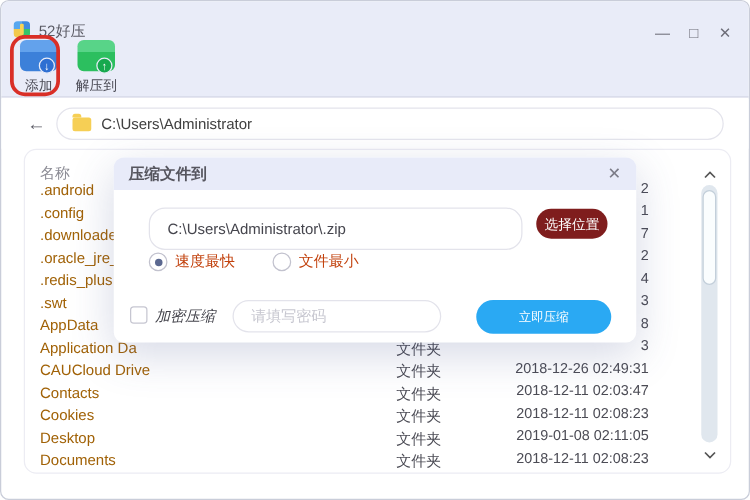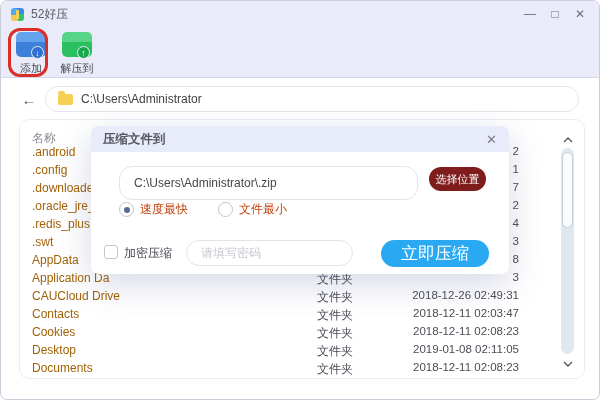--- a/index.html
+++ b/index.html
@@ -2,21 +2,21 @@
 <html><head>
 <meta charset="utf-8">
 <style>
   * { margin:0; padding:0; box-sizing:border-box; }
   html,body { width:600px; height:400px; }
   body { font-family:"Liberation Sans","DejaVu Sans",sans-serif; background:#fff; overflow:hidden; position:relative; }
   .window { position:absolute; inset:0; border:1px solid #c9cdd9; border-radius:7px; overflow:hidden; background:#fff; }
 
   
   .chrome { position:absolute; left:0; top:0; right:0; height:77px; background:#e9ecf8; border-bottom:1px solid #d5d8e6; }
-  .titlebar { position:absolute; left:0; top:0; right:0; height:26px; display:flex; align-items:center; padding:0 10px; }
+  .titlebar { position:absolute; left:0; top:0; right:0; height:26px; display:flex; align-items:flex-start; padding:16px 10px; }
   .app-icon { width:13px; height:13px; border-radius:3px; background:conic-gradient(#3f8be0 0 25%, #35c46b 25% 50%, #f2c94c 50% 75%, #57a7ef 75%); position:relative; }
   .app-icon::after { content:""; position:absolute; left:5px; top:2px; width:3px; height:9px; background:#f7d354; border-radius:1px; }
   .win-title { font-size:12px; color:#5a5a64; margin-left:7px; }
   .win-controls { margin-left:auto; display:flex; gap:7px; }
   .win-btn { width:18px; height:18px; font-size:12px; color:#6d6d78; display:flex; align-items:center; justify-content:center; cursor:default; }
 
   .toolbar { position:absolute; left:0; top:27px; height:50px; display:flex; align-items:flex-start; padding-left:12px; gap:10px; }
   .tool-btn { display:flex; flex-direction:column; align-items:center; width:36px; padding-top:4px; }
   .arc-icon { width:30px; height:25px; border-radius:5px; position:relative; }
   .arc-icon.blue { background:linear-gradient(180deg,#63a2ec 0 40%,#3c80d9 40%); }
@@ -54,25 +54,25 @@
   .dlg-head { position:absolute; left:0; top:0; right:0; height:26px; background:#e8ebf9; border-radius:8px 8px 0 0; display:flex; align-items:center; padding:0 12px;font-weight:bold; }
   .dlg-title { font-size:12.5px; color:#56565f; }
   .dlg-close { margin-left:auto; font-size:13px; color:#7c7c88; }
   .path-input { position:absolute; left:28px; top:40px; width:299px; height:26px; border:1px solid #e3e3eb; border-radius:13px; padding:16px 14px; font-size:12px; color:#45454d; outline:none; font-family:inherit; }
   .choose-btn { position:absolute; left:338px; top:41px; width:57px; height:24px; border:none; border-radius:12px; background:#7f1d1d; color:#fff; font-size:11px; font-family:inherit; }
   .radio-row { position:absolute; left:28px; top:75px; display:flex; align-items:center; gap:6px; }
   .radio { width:15px; height:15px; border:1px solid #c2c2ce; border-radius:50%; background:#fff; position:relative; }
   .radio.on::after { content:""; position:absolute; left:3.5px; top:3.5px; width:6px; height:6px; border-radius:50%; background:#5b6890; }
   .radio-label { font-size:12px; color:#c2410c; margin-right:24px; }
   .checkbox { position:absolute; left:13px; top:119px; width:14px; height:14px; border:1px solid #c6c6d1; border-radius:3px; background:#fff; }
-  .check-label { position:absolute; left:33px; top:119px; font-size:12px; color:#45454d; }
+  .check-label { position:absolute; left:33px; top:119px; font-size:12px; color:#45454d;font-style:italic; }
   .pwd-box { position:absolute; left:95px; top:114px; width:167px; height:26px; border:1px solid #e3e3eb; border-radius:13px; display:flex; align-items:center; padding:0 10px 0 14px; }
   .pwd-input { border:none; outline:none; flex:1; font-size:12px; color:#4d7c0f; background:transparent; font-family:inherit; }
   .pwd-input::placeholder { color:#c7c7d0; }
-  .compress-btn { position:absolute; left:290px; top:114px; width:108px; height:27px; border:none; border-radius:13.5px; background:#2aa9f3; color:#fff; font-size:17px; font-family:inherit; }
+  .compress-btn { position:absolute; left:290px; top:114px; width:108px; height:27px; border:none; border-radius:13.5px; background:#2aa9f3; color:#fff; font-size:10px; font-family:inherit; }
 </style>
 </head>
 <body>
 
 <div class="window">
 
   <div class="chrome">
     <div class="titlebar">
       <div class="app-icon"></div>
       <span class="win-title">52好压</span>

